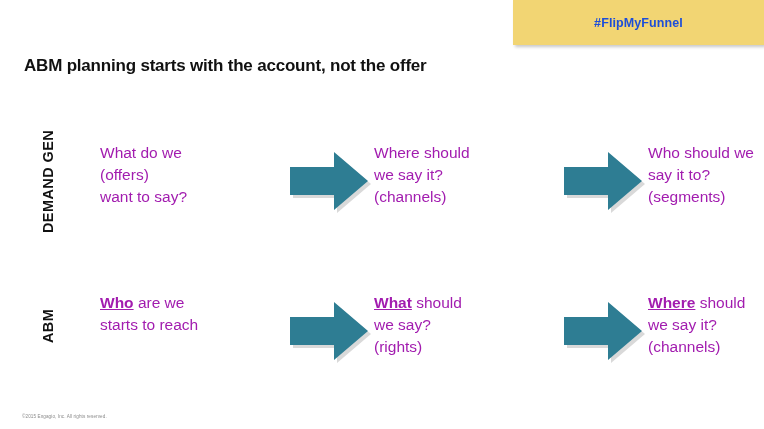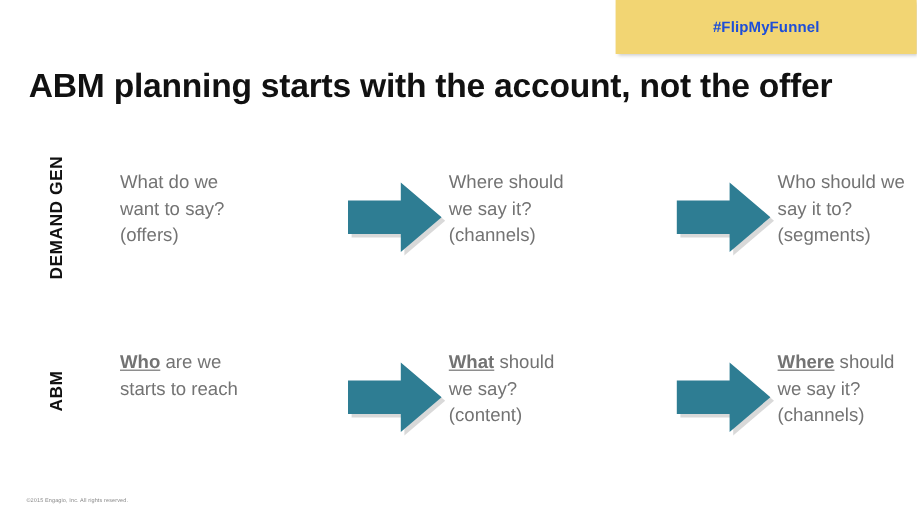--- a/index.html
+++ b/index.html
@@ -35,21 +35,21 @@
     font-weight: bold;
     color: #1d4ed8;
     letter-spacing: 0.1px;
   }
 
   
   .slide-title {
     position: absolute;
     left: 24px;
     top: 56px;
-    font-size: 28px;
+    font-size: 17px;
     font-weight: bold;
     color: #111111;
     letter-spacing: -0.2px;
     white-space: nowrap;
   }
 
   
   .row-label {
     position: absolute;
     font-size: 14.5px;
@@ -82,21 +82,21 @@
     align-items: flex-start;
   }
   .flow-row-demandgen { top: 142px; }
   .flow-row-abm       { top: 292px; }
 
   .flow-step {
     width: 188px;
     flex: 0 0 188px;
     font-size: 15.5px;
     line-height: 1.42;
-    color: #737373;
+    color: #a21caf;
   }
   .flow-step .lead {
     font-weight: bold;
     text-decoration: underline;
   }
 
   
   .arrow {
     flex: 0 0 86px;
     width: 86px;
@@ -130,22 +130,22 @@
 </div>
 
 <div class="slide-title">ABM planning starts with the account, not the offer</div>
 
 <div class="row-label row-label-demandgen">DEMAND GEN</div>
 
 <div class="flow-row flow-row-demandgen">
 
   <div class="flow-step">
     <div>What do we</div>
+    <div>(offers)</div>
     <div>want to say?</div>
-    <div>(offers)</div>
   </div>
 
   <div class="arrow">
     <svg class="arrow-shape" viewBox="0 0 86 66">
       <polygon points="46,4 80,33 46,62 46,47 2,47 2,19 46,19" fill="#b9b9b9" transform="translate(3,3)" opacity="0.55"></polygon>
       <polygon points="46,4 80,33 46,62 46,47 2,47 2,19 46,19" fill="#2E7D93"></polygon>
     </svg>
   </div>
 
   <div class="flow-step">
@@ -181,21 +181,21 @@
   <div class="arrow">
     <svg class="arrow-shape" viewBox="0 0 86 66">
       <polygon points="46,4 80,33 46,62 46,47 2,47 2,19 46,19" fill="#b9b9b9" transform="translate(3,3)" opacity="0.55"></polygon>
       <polygon points="46,4 80,33 46,62 46,47 2,47 2,19 46,19" fill="#2E7D93"></polygon>
     </svg>
   </div>
 
   <div class="flow-step">
     <div><span class="lead">What</span><span> should</span></div>
     <div>we say?</div>
-    <div>(content)</div>
+    <div>(rights)</div>
   </div>
 
   <div class="arrow">
     <svg class="arrow-shape" viewBox="0 0 86 66">
       <polygon points="46,4 80,33 46,62 46,47 2,47 2,19 46,19" fill="#b9b9b9" transform="translate(3,3)" opacity="0.55"></polygon>
       <polygon points="46,4 80,33 46,62 46,47 2,47 2,19 46,19" fill="#2E7D93"></polygon>
     </svg>
   </div>
 
   <div class="flow-step">

